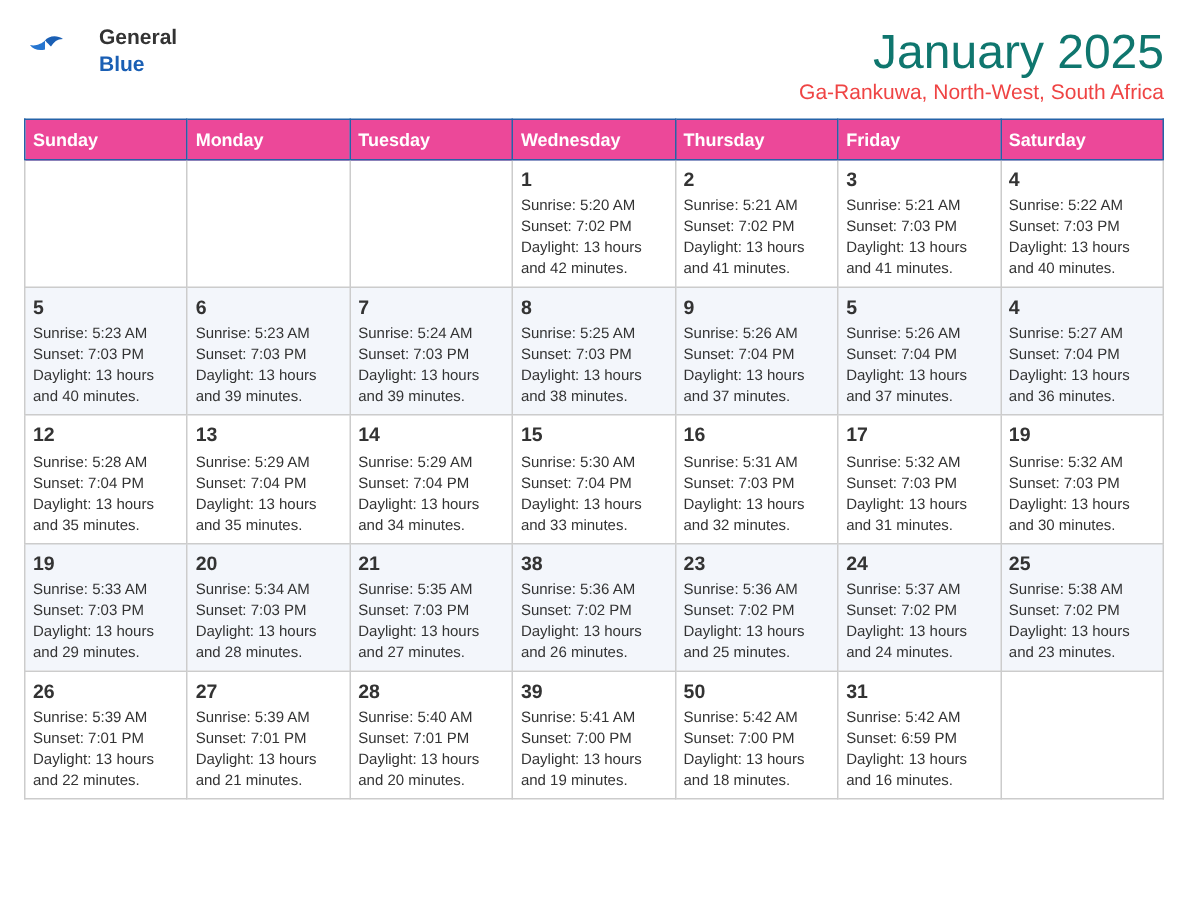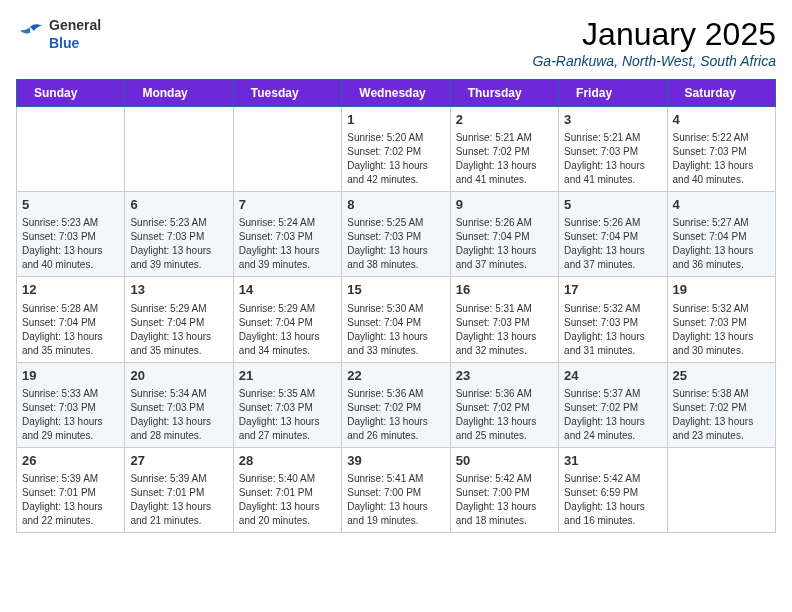--- a/index.html
+++ b/index.html
@@ -12,39 +12,39 @@
     }
     .header {
       display: flex;
       align-items: flex-start;
       justify-content: space-between;
       margin-bottom: 10px;
     }
     .logo {
       display: flex;
       align-items: center;
-      gap: 5px;
+      gap: 22px;
     }
     .logo-bird {
       width: 28px;
       height: 22px;
     }
     .title-block { text-align: right; }
-    .month-title { font-size: 32px; font-weight: normal; color: #000000; }
-    .subtitle { font-size: 14px; color: #0c4a6e; font-style: italic; }
+    .month-title { font-size: 32px; font-weight: normal; color: #0f766e; }
+    .subtitle { font-size: 14px; color: #ef4444; }
     table {
       width: 100%;
       border-collapse: collapse;
       font-size: 10.5px;
     }
     thead tr th {
-      background-color: #6d28d9;
+      background-color: #ec4899;
       color: #fff;
       text-align: left;
-      padding: 6px 17px;
+      padding: 6px 5px;
       font-size: 12px;
       font-weight: bold;
       border: 1px solid #2563a8;
     }
     tbody tr td {
       border: 1px solid #ccc;
       vertical-align: top;
       padding: 4px 5px;
       width: 14.28%;
       height: 80px;
@@ -187,21 +187,21 @@
         </td>
         <td>
           <span class="day-num">20</span>
           <div class="cell-text">Sunrise: 5:34 AM<br>Sunset: 7:03 PM<br>Daylight: 13 hours<br>and 28 minutes.</div>
         </td>
         <td>
           <span class="day-num">21</span>
           <div class="cell-text">Sunrise: 5:35 AM<br>Sunset: 7:03 PM<br>Daylight: 13 hours<br>and 27 minutes.</div>
         </td>
         <td>
-          <span class="day-num">22</span>
+          <span class="day-num">38</span>
           <div class="cell-text">Sunrise: 5:36 AM<br>Sunset: 7:02 PM<br>Daylight: 13 hours<br>and 26 minutes.</div>
         </td>
         <td>
           <span class="day-num">23</span>
           <div class="cell-text">Sunrise: 5:36 AM<br>Sunset: 7:02 PM<br>Daylight: 13 hours<br>and 25 minutes.</div>
         </td>
         <td>
           <span class="day-num">24</span>
           <div class="cell-text">Sunrise: 5:37 AM<br>Sunset: 7:02 PM<br>Daylight: 13 hours<br>and 24 minutes.</div>
         </td>

